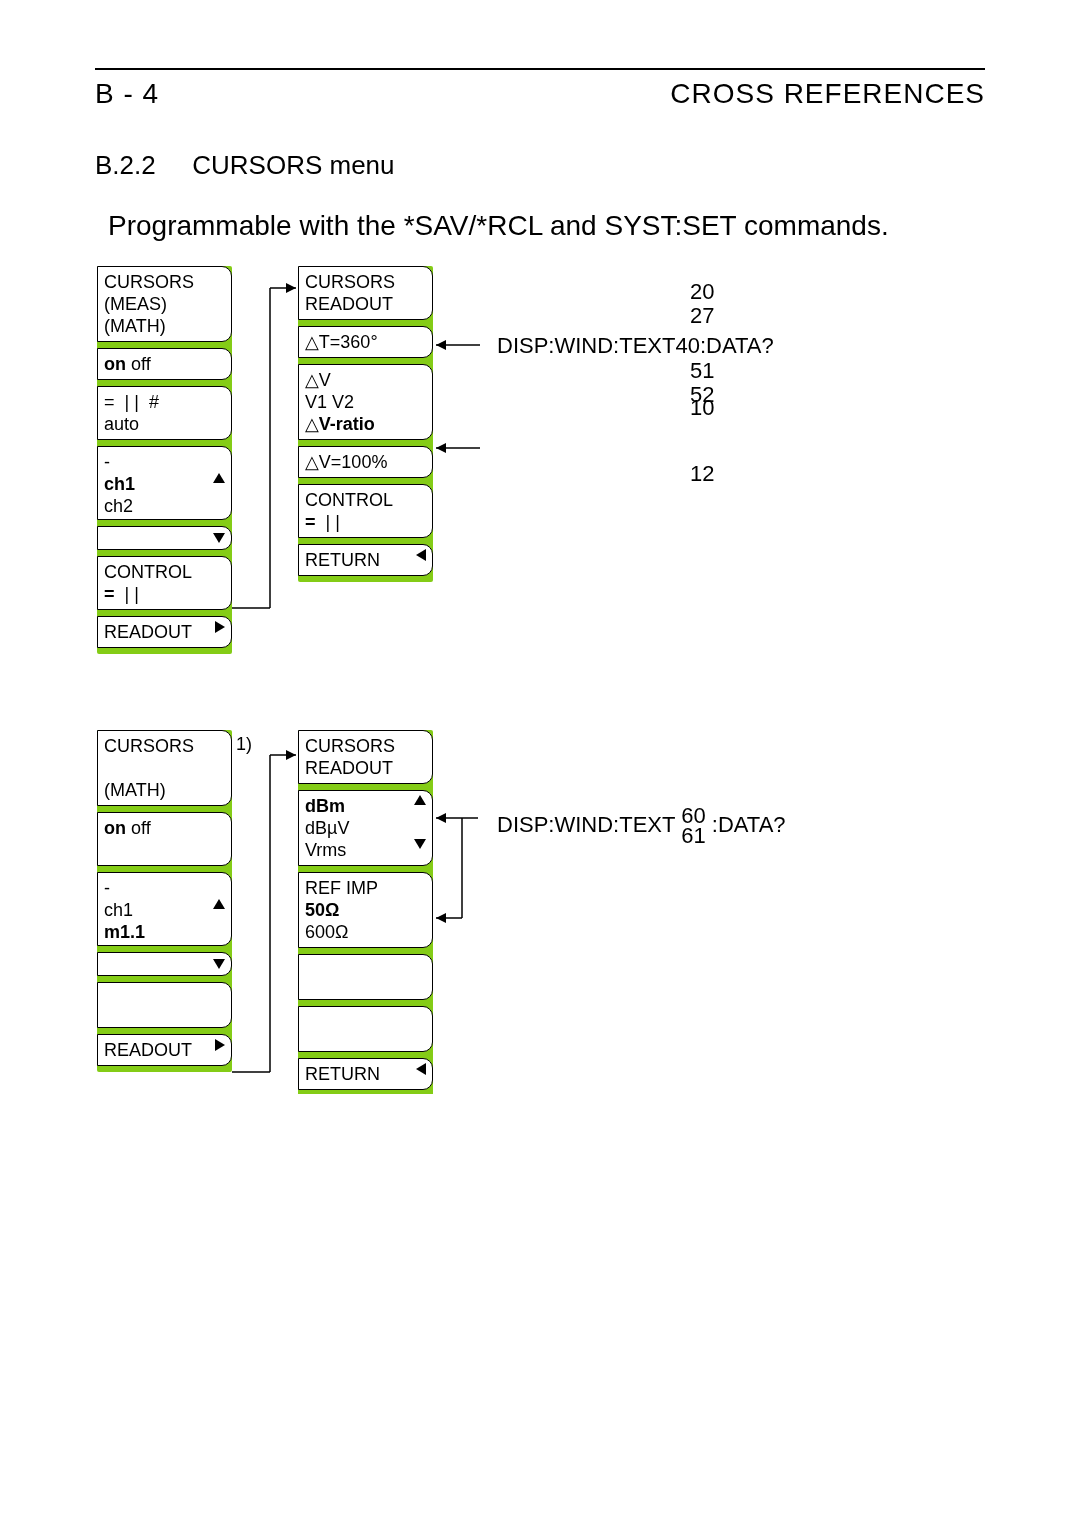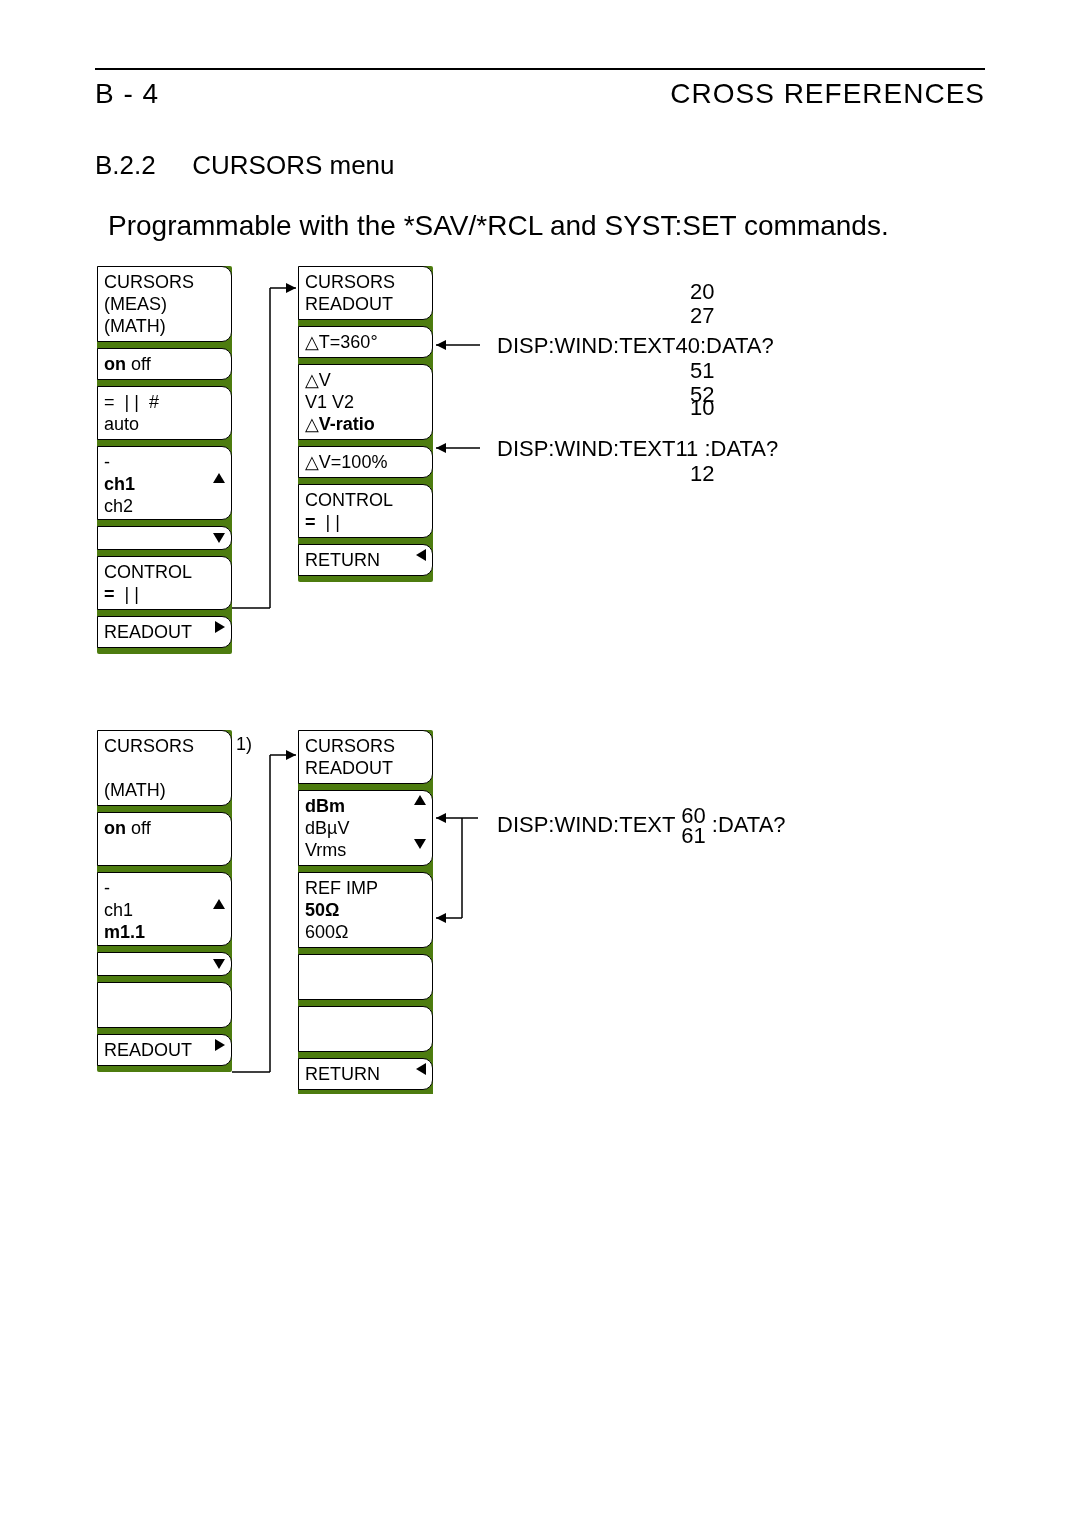--- a/index.html
+++ b/index.html
@@ -5,21 +5,21 @@
   html,body{margin:0;padding:0;background:#fff;color:#000;}
   .page{width:1080px;height:1094px;position:relative;font-family:Arial,Helvetica,sans-serif;}
   .rule{position:absolute;left:95px;right:95px;top:68px;border-top:2px solid #000;}
   .hdr-l{position:absolute;left:95px;top:78px;font-size:28px;letter-spacing:1px;}
   .hdr-r{position:absolute;right:95px;top:78px;font-size:28px;letter-spacing:1px;}
   .sec{position:absolute;left:95px;top:150px;font-size:26px;font-weight:normal;}
   .sec .num{display:inline-block;width:90px;}
   .para{position:absolute;left:108px;top:210px;font-size:28px;}
 
   
-  .panel{position:absolute;width:135px;border-radius:2px;background:#4d7c0f;}
+  .panel{position:absolute;width:135px;border-radius:2px;background:#84cc16;}
   .seg{border:1.5px solid #000;border-top-right-radius:10px;border-bottom-right-radius:10px;padding:4px 6px;font-size:18px;line-height:22px;font-family:Arial,Helvetica,sans-serif;margin-bottom:6px;background:#fff;}
   .seg+.seg{}
   .bold{font-weight:bold;}
   .tri{display:inline-block;width:0;height:0;}
   .tri-u{border-left:6px solid transparent;border-right:6px solid transparent;border-bottom:10px solid #000;}
   .tri-d{border-left:6px solid transparent;border-right:6px solid transparent;border-top:10px solid #000;}
   .tri-r{border-top:6px solid transparent;border-bottom:6px solid transparent;border-left:10px solid #000;}
   .tri-l{border-top:6px solid transparent;border-bottom:6px solid transparent;border-right:10px solid #000;}
   .row{display:flex;justify-content:space-between;align-items:flex-start;}
   .row-right{display:flex;justify-content:flex-end;}
@@ -144,23 +144,20 @@
     <span>DISP:WIND:TEXT</span><span>40</span><span>:DATA?</span>
   </div>
   <div class="num-stack" style="left:690px;top:359px;">
     <div>51</div>
     <div>52</div>
   </div>
 
   <div class="num-stack" style="left:690px;top:396px;text-align:center;">
     <div>10</div>
   </div>
-  <div class="annot" style="left:497px;top:436px;">
-    <span>DISP:WIND:TEXT</span><span>11</span>&nbsp;<span>:DATA?</span>
-  </div>
   <div class="num-stack" style="left:690px;top:462px;text-align:center;">
     <div>12</div>
   </div>
 
   <div class="panel" style="left:97px;top:730px;">
     <div class="seg">
       <div>CURSORS</div>
       <div>&nbsp;</div>
       <div>(MATH)</div>
     </div>

